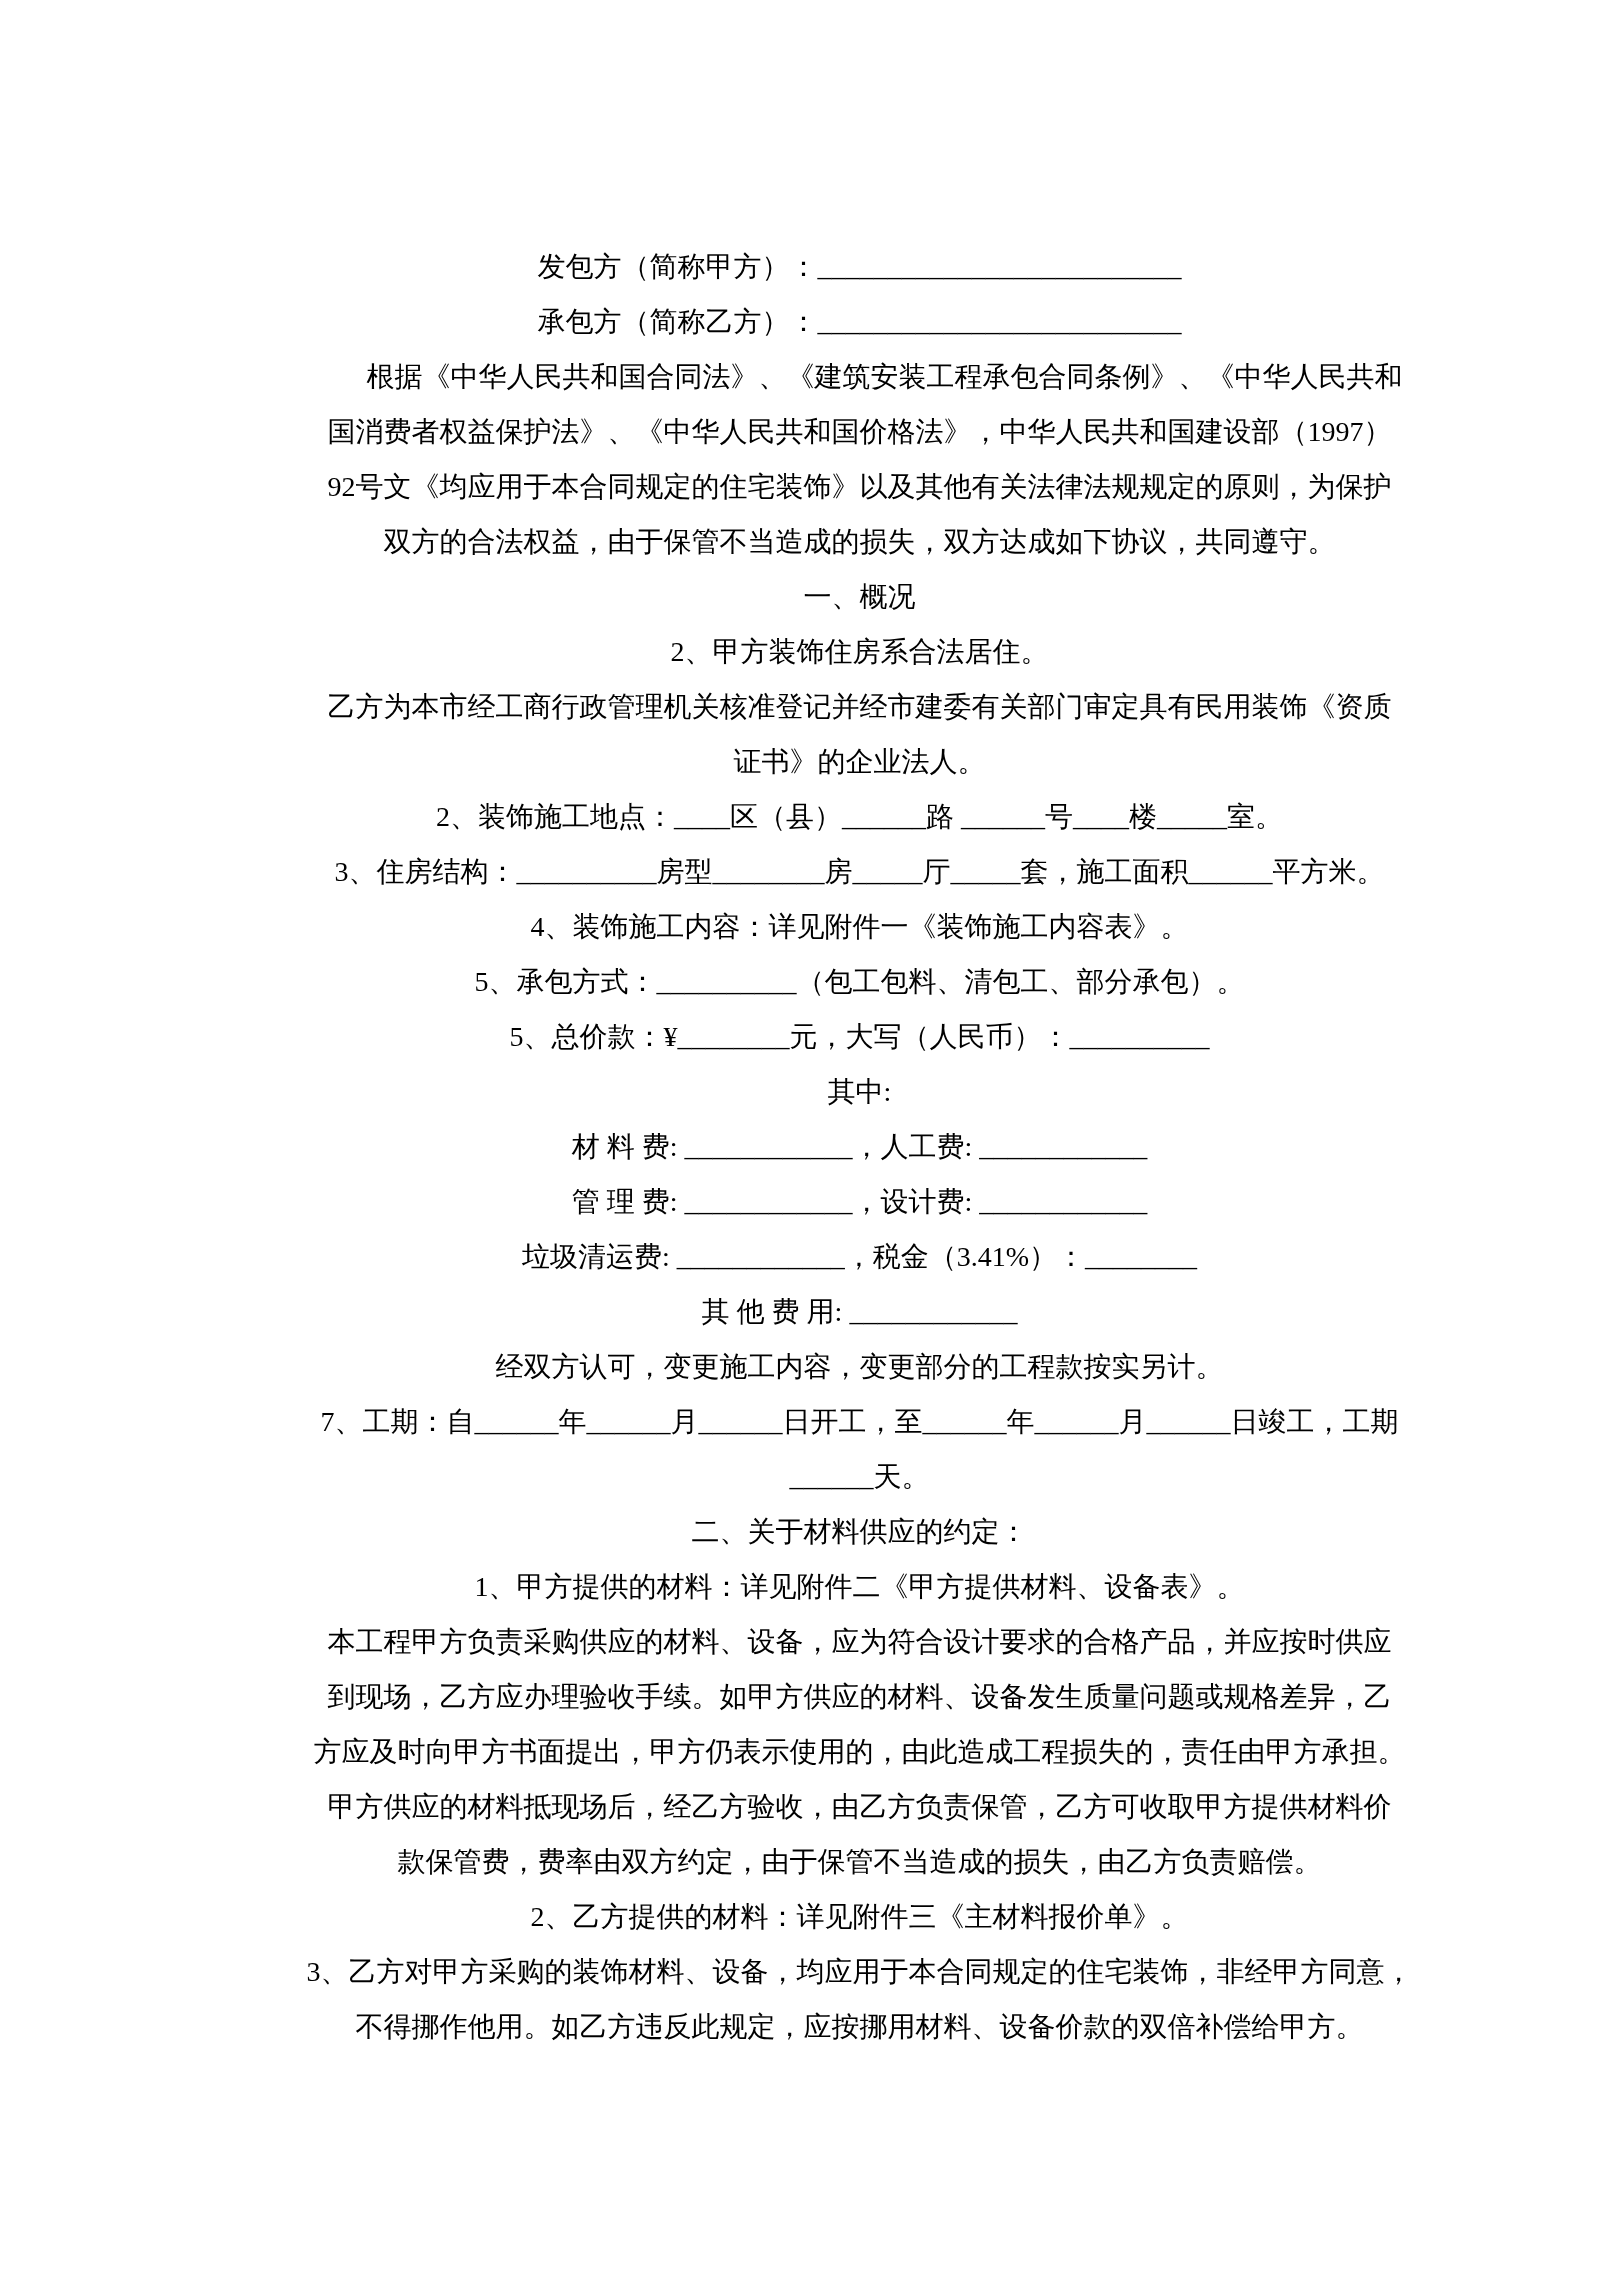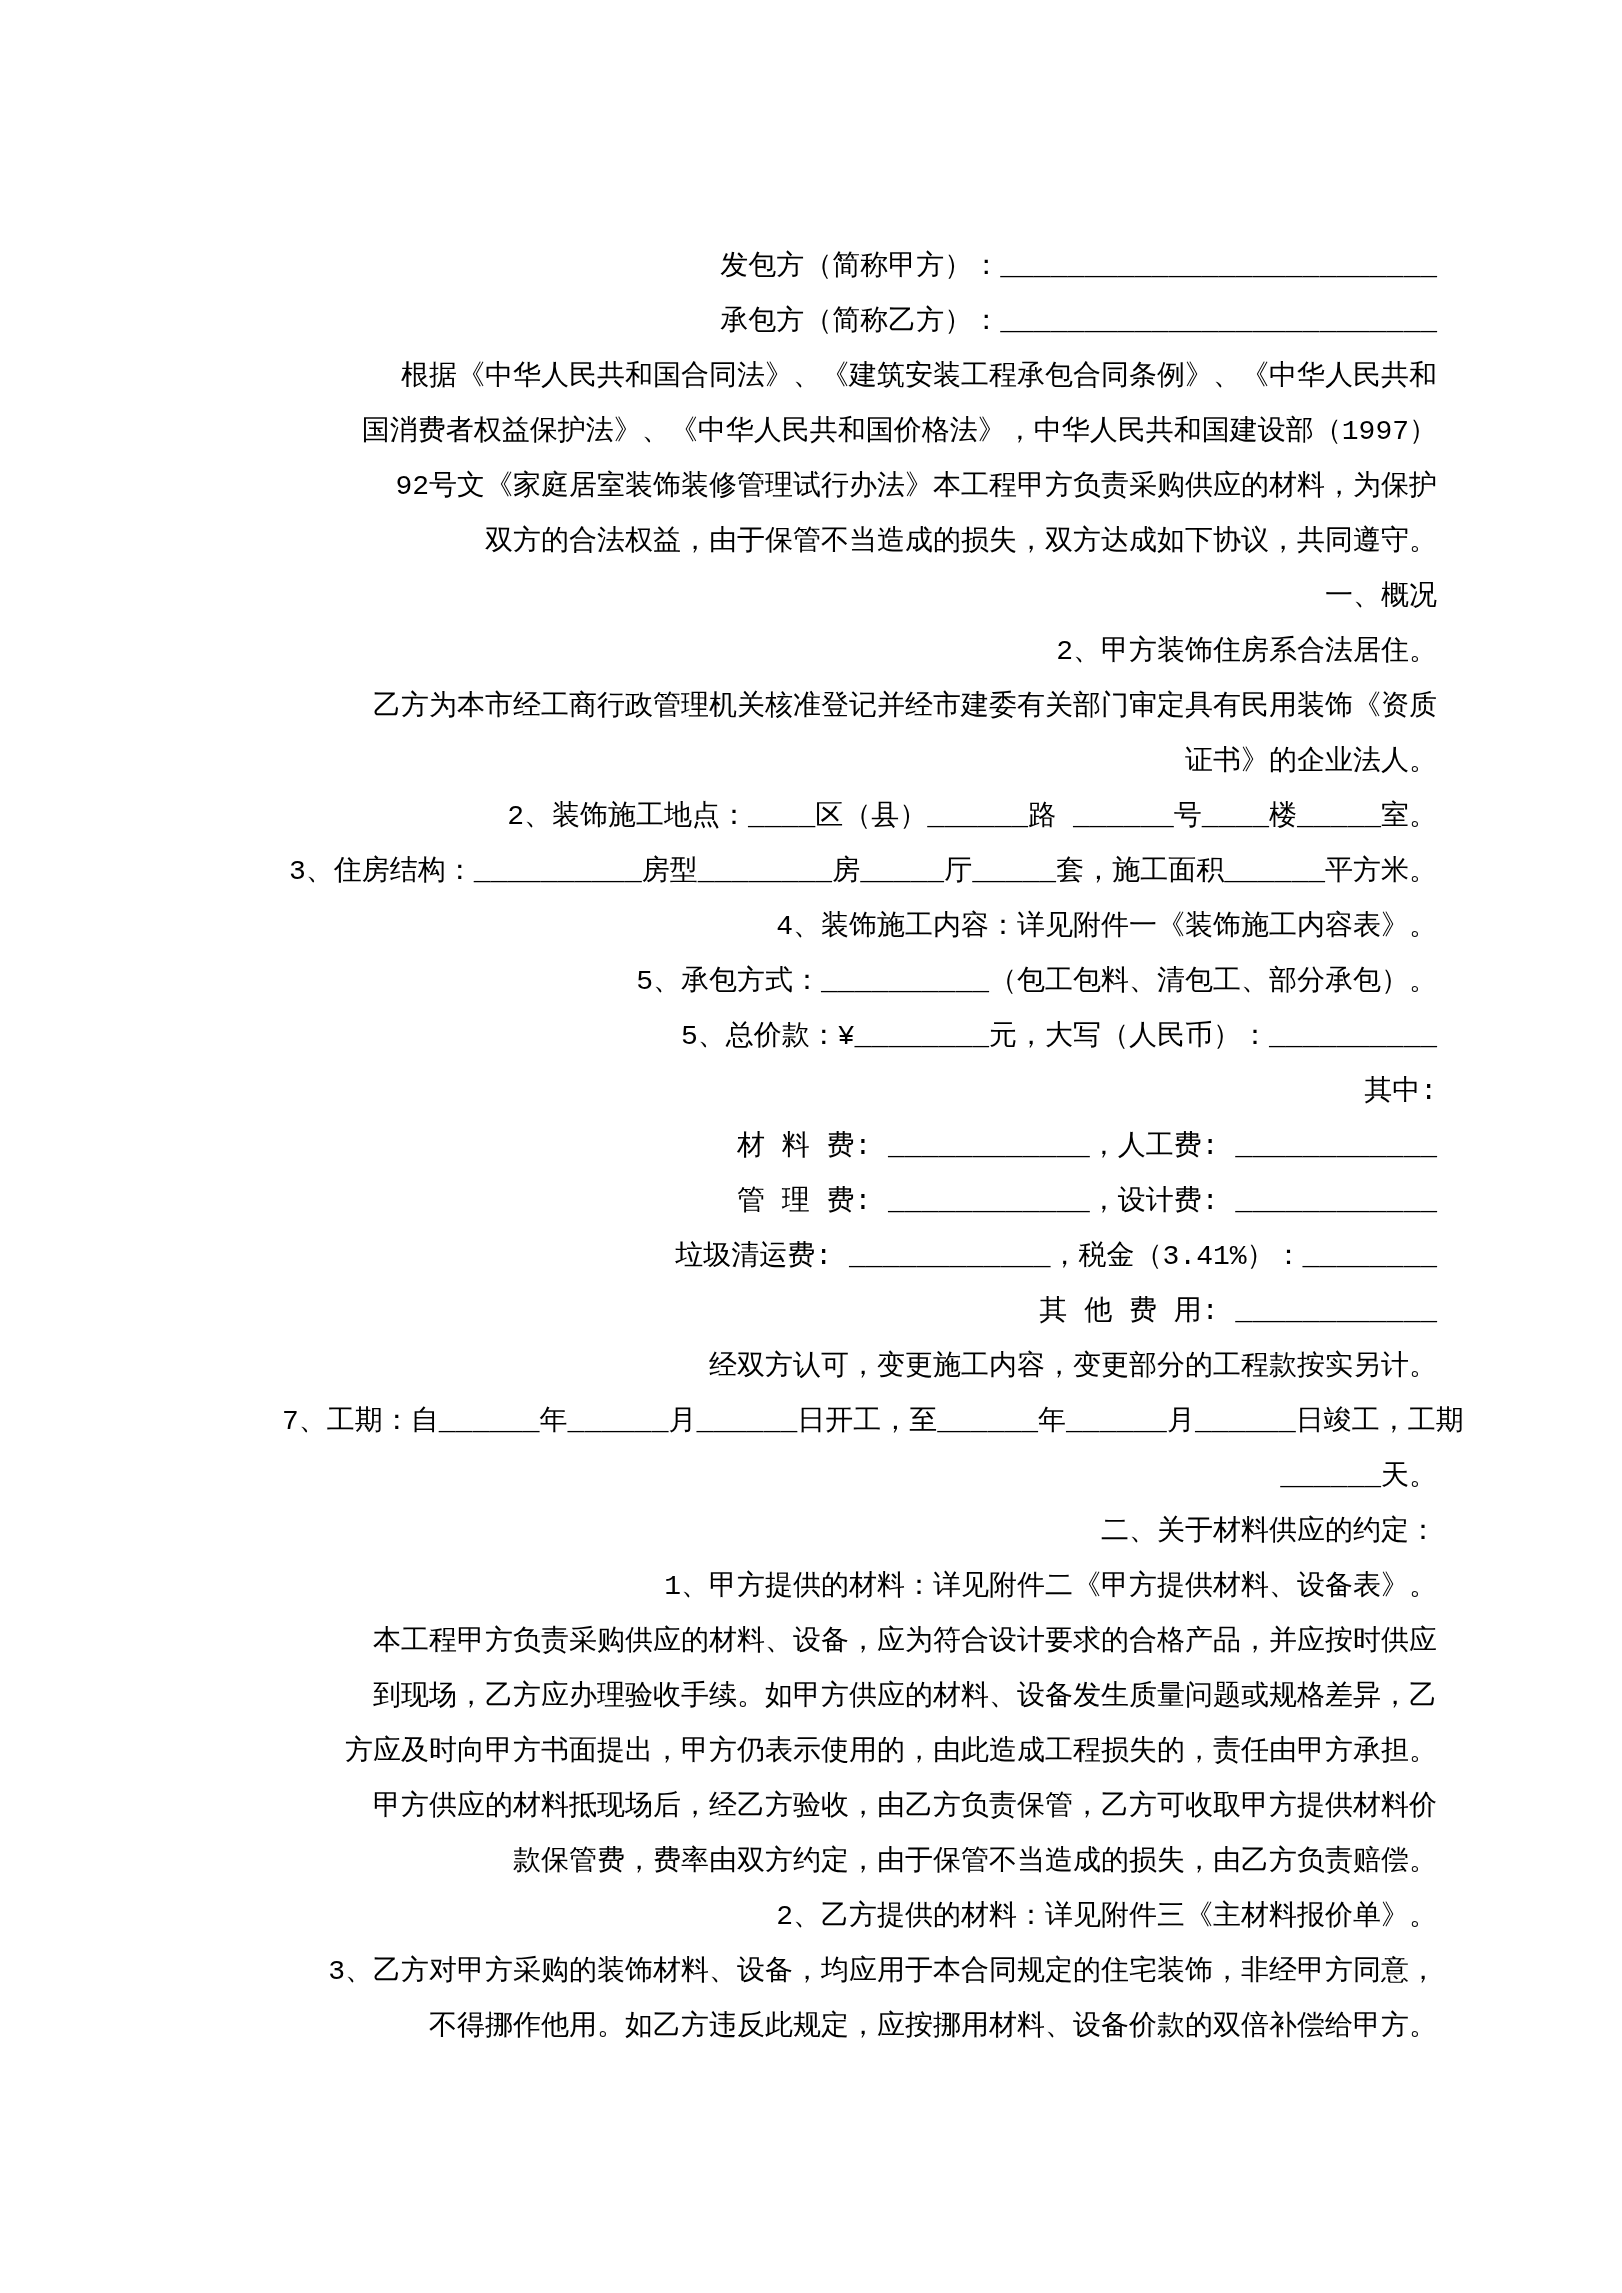--- a/index.html
+++ b/index.html
@@ -19,36 +19,35 @@
     top: 239px;
     width: 1155px;
     color: #000000;
     font-family: "Liberation Serif", "DejaVu Serif", serif;
     font-size: 28px;
   }
   .line {
     height: 55px;
     line-height: 55px;
     white-space: pre;
-    text-align: right;
-    font-family: Liberation Mono, monospace;
+    text-align: center;
   }
   .line.indent {
     padding-left: 50px;
   }
 </style>
 </head>
 <body>
 
 <div class="doc-page">
     <div class="line">发包方（简称甲方）：__________________________</div>
     <div class="line">承包方（简称乙方）：__________________________</div>
     <div class="line indent">根据《中华人民共和国合同法》、《建筑安装工程承包合同条例》、《中华人民共和</div>
     <div class="line">国消费者权益保护法》、《中华人民共和国价格法》，中华人民共和国建设部（1997）</div>
-    <div class="line">92号文《家庭居室装饰装修管理试行办法》本工程甲方负责采购供应的材料，为保护</div>
+    <div class="line">92号文《均应用于本合同规定的住宅装饰》以及其他有关法律法规规定的原则，为保护</div>
     <div class="line">双方的合法权益，由于保管不当造成的损失，双方达成如下协议，共同遵守。</div>
     <div class="line">一、概况</div>
     <div class="line">2、甲方装饰住房系合法居住。</div>
     <div class="line">乙方为本市经工商行政管理机关核准登记并经市建委有关部门审定具有民用装饰《资质</div>
     <div class="line">证书》的企业法人。</div>
     <div class="line">2、装饰施工地点：____区（县）______路 ______号____楼_____室。</div>
     <div class="line">3、住房结构：__________房型________房_____厅_____套，施工面积______平方米。</div>
     <div class="line">4、装饰施工内容：详见附件一《装饰施工内容表》。</div>
     <div class="line">5、承包方式：__________（包工包料、清包工、部分承包）。</div>
     <div class="line">5、总价款：¥________元，大写（人民币）：__________</div>

